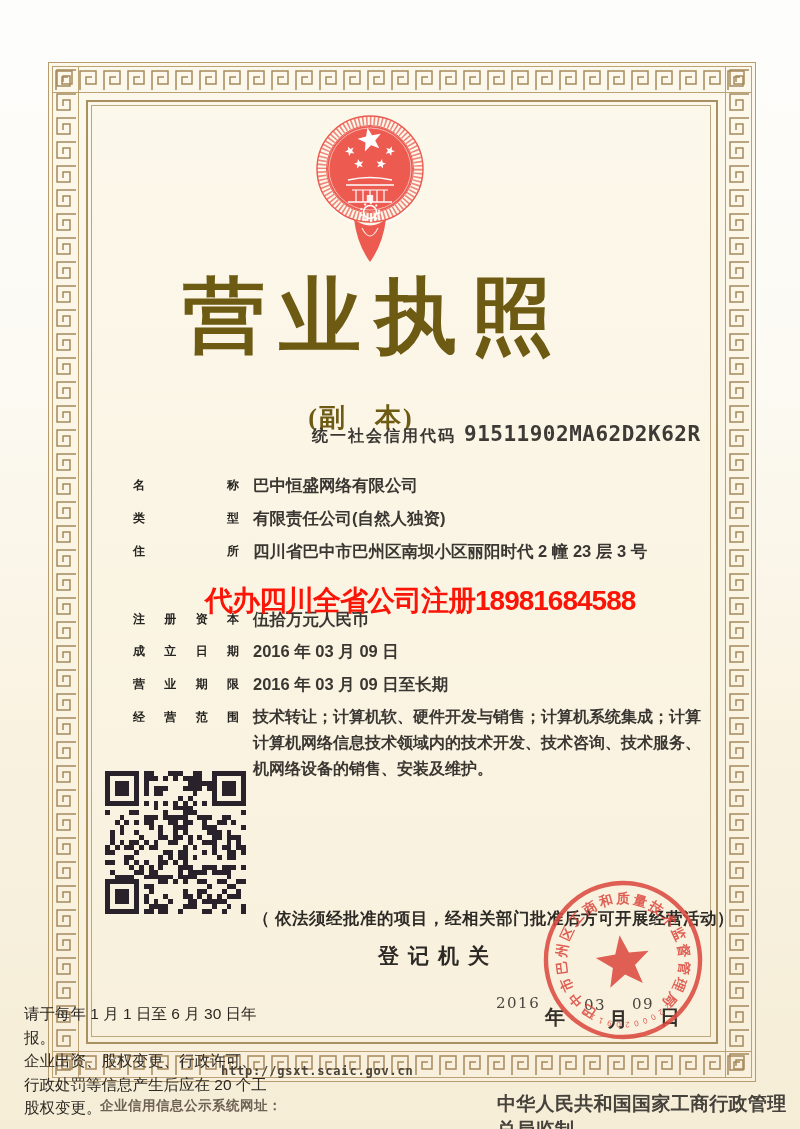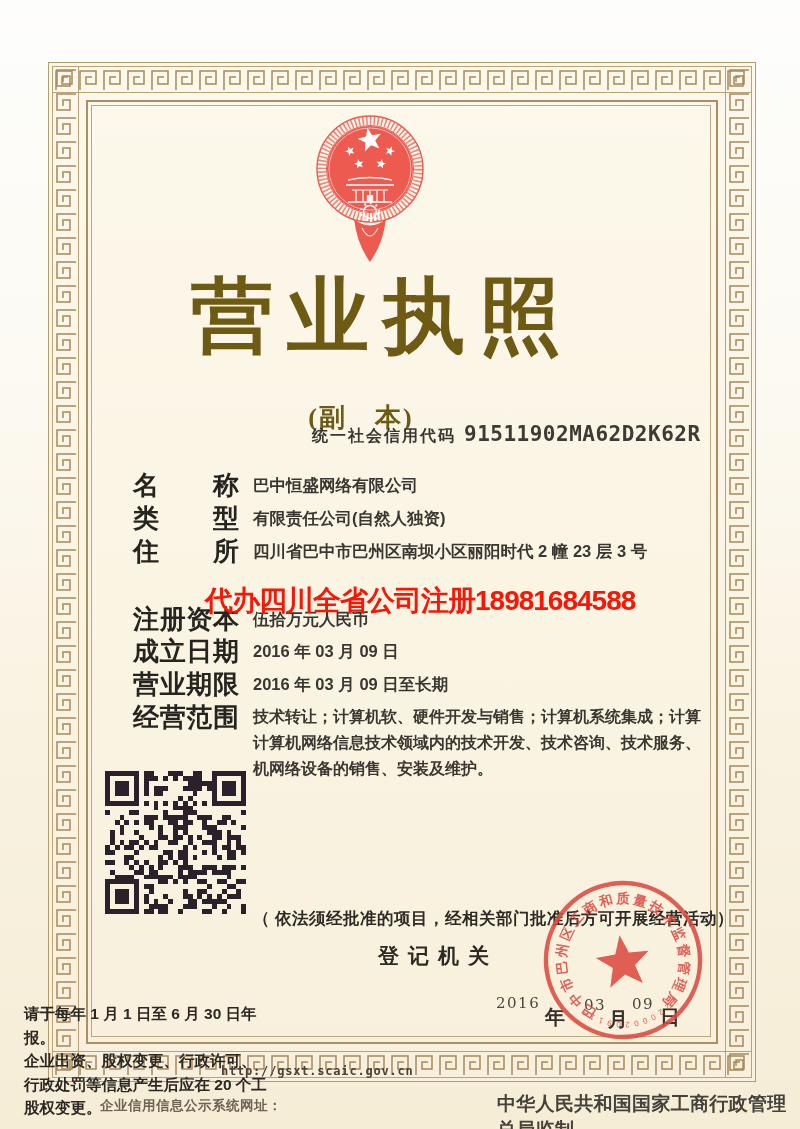--- a/index.html
+++ b/index.html
@@ -14,48 +14,48 @@
   .band{border:1px solid #bba274;box-sizing:border-box;overflow:hidden;}
   #band-top{left:52px;top:66px;width:700px;height:27px;}
   #band-bottom{left:52px;top:1051px;width:700px;height:27px;}
   #band-left{left:52px;top:66px;width:27px;height:1012px;}
   #band-right{left:725px;top:66px;width:27px;height:1012px;}
   .frame-innerA{left:86px;top:100px;width:628px;height:940px;border:2px solid #a89061;}
   .frame-innerB{left:91px;top:105px;width:618px;height:930px;border:1px solid #bca87f;}
   
   .emblem{left:310px;top:112px;width:120px;height:158px;}
   .title{left:0;top:262px;width:722px;text-align:center;font-size:82px;font-weight:bold;
-    color:#6d5a13;letter-spacing:14px;padding-left:14px;font-family:"Liberation Serif","DejaVu Serif",serif;margin-left:8px;}
+    color:#6d5a13;letter-spacing:14px;padding-left:14px;font-family:"Liberation Serif","DejaVu Serif",serif;}
   .subtitle{left:0;top:400px;width:722px;text-align:center;font-size:26px;font-weight:bold;
     color:#6d5a13;letter-spacing:2px;font-family:"Liberation Serif","DejaVu Serif",serif;}
   .codeline{left:312px;top:422px;font-size:16px;font-weight:bold;color:#3a3733;letter-spacing:2px;white-space:nowrap;}
   .codeline .code{font-family:"DejaVu Sans Mono","Liberation Mono",monospace;font-size:21px;
     letter-spacing:.5px;margin-left:8px;color:#3e3b37;}
   
   .row{left:133px;display:flex;align-items:flex-start;z-index:5;}
-  .row .lbl{width:106px;flex:none;font-size:26px;font-weight:bold;color:#262420;
+  .row .lbl{width:106px;flex:none;font-size:12px;font-weight:bold;color:#262420;
     text-align:justify;text-align-last:justify;line-height:22px;}
   .row .val{margin-left:14px;margin-top:-2px;font-size:16.5px;font-weight:bold;color:#3a3631;
     line-height:26px;white-space:nowrap;}
   .vline{display:block;font-size:16px;white-space:nowrap;}
   
   .watermark{left:205px;top:582px;font-size:28px;font-weight:bold;color:#fa1507;
     letter-spacing:-1px;white-space:nowrap;z-index:7;}
   .qr{left:105px;top:771px;width:141px;height:143px;display:grid;
     grid-template-columns:repeat(29,1fr);grid-template-rows:repeat(29,1fr);z-index:5;}
   .qr b{display:block;}
   .qr b.on{background:#29222a;}
   .note{left:253px;top:908px;font-size:16.5px;font-weight:bold;color:#2d2a26;
     letter-spacing:.5px;white-space:nowrap;z-index:5;}
   .registrar{left:378px;top:942px;font-size:21px;font-weight:bold;color:#2d2a26;letter-spacing:9px;z-index:5;}
   .seal{left:539px;top:876px;width:168px;height:168px;z-index:6;opacity:.88;transform:rotate(-8deg);}
   .d-num{font-family:"DejaVu Serif","Liberation Serif",serif;font-size:15px;color:#4a453e;letter-spacing:1.5px;z-index:5;}
   .d-unit{font-size:20px;font-weight:bold;color:#332f2a;z-index:5;}
   
-  .notice{left:24px;top:1002px;width:252px;font-size:15.5px;font-weight:bold;color:#2b2722;
+  .notice{left:24px;top:1002px;width:252px;font-size:15.5px;font-weight:normal;color:#2b2722;
     line-height:23.5px;z-index:8;}
   .url{left:221px;top:1064px;font-family:"DejaVu Sans Mono","Liberation Mono",monospace;
     font-size:12px;font-weight:bold;color:#4a4238;letter-spacing:.8px;z-index:8;}
   .weblabel{left:56px;top:1097px;font-size:13.5px;font-weight:bold;color:#6e6255;letter-spacing:.5px;z-index:5;padding-left:44px;}
   .issuer{left:497px;top:1091px;font-size:19px;font-weight:bold;color:#45413b;letter-spacing:.3px;z-index:5;}
 </style>
 </head>
 <body>
 
 <div class="page">

